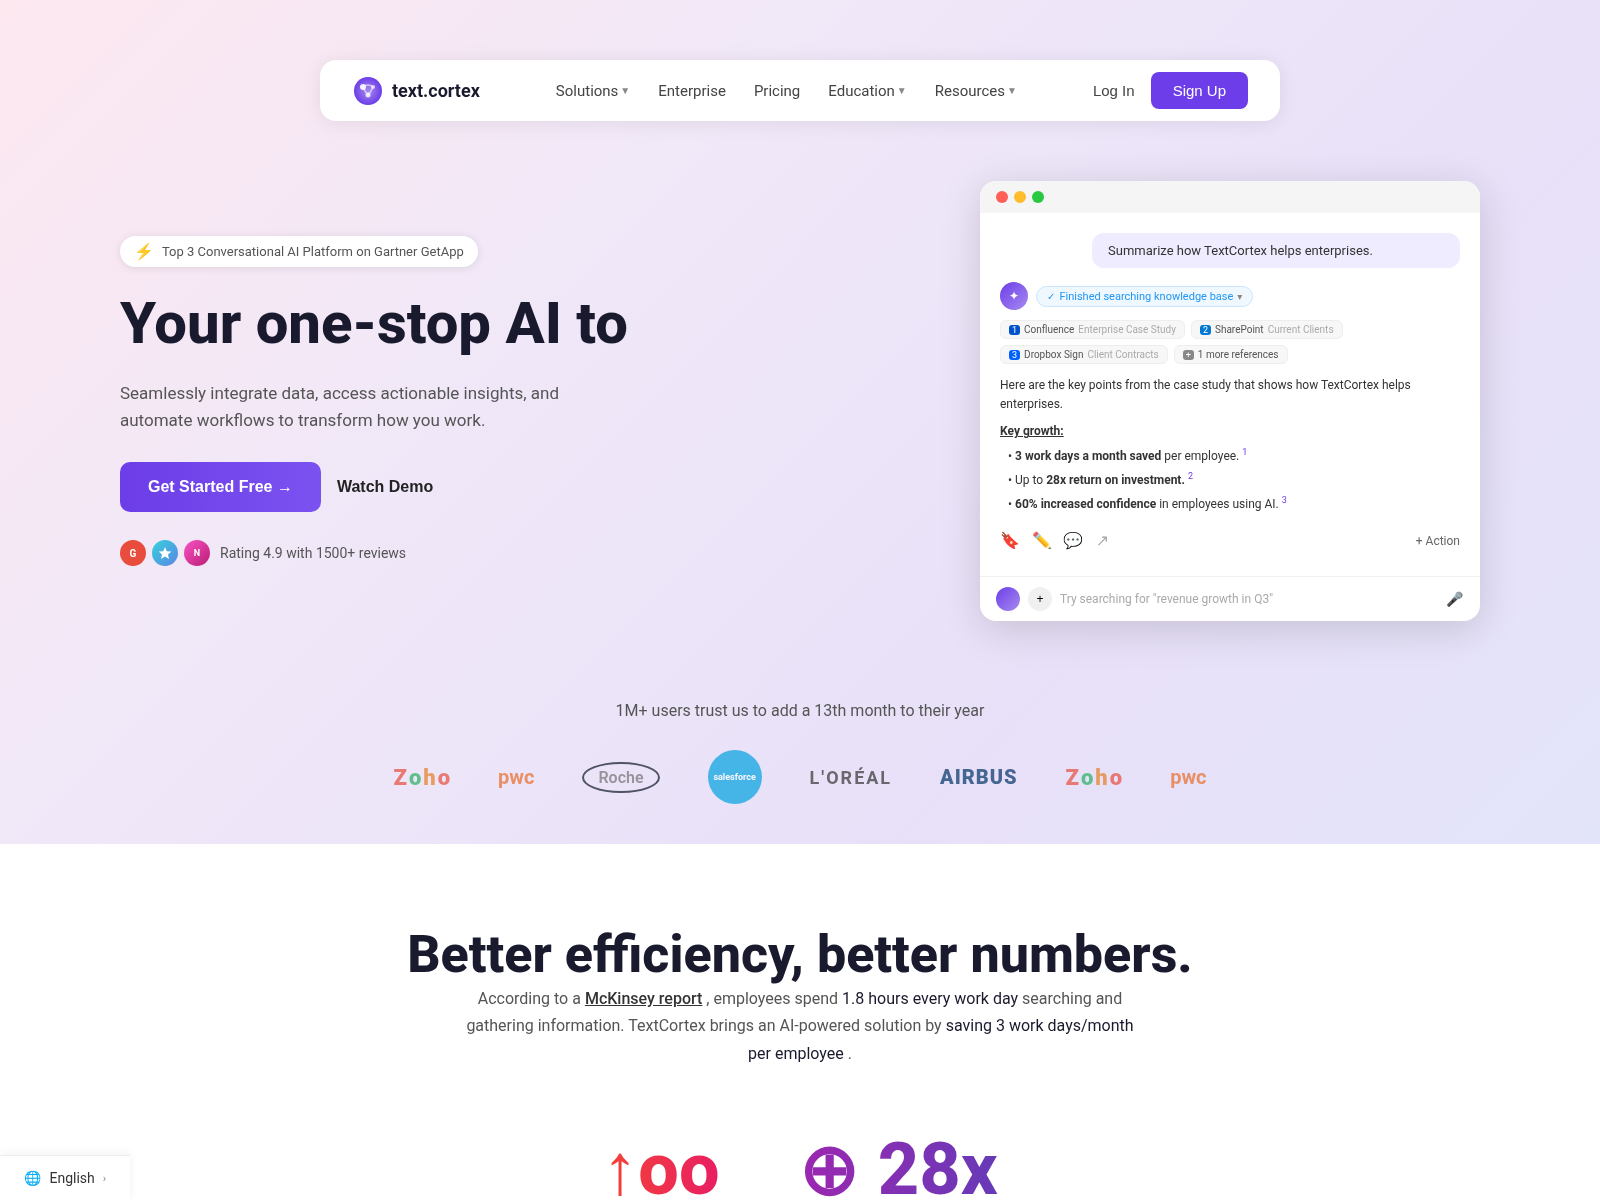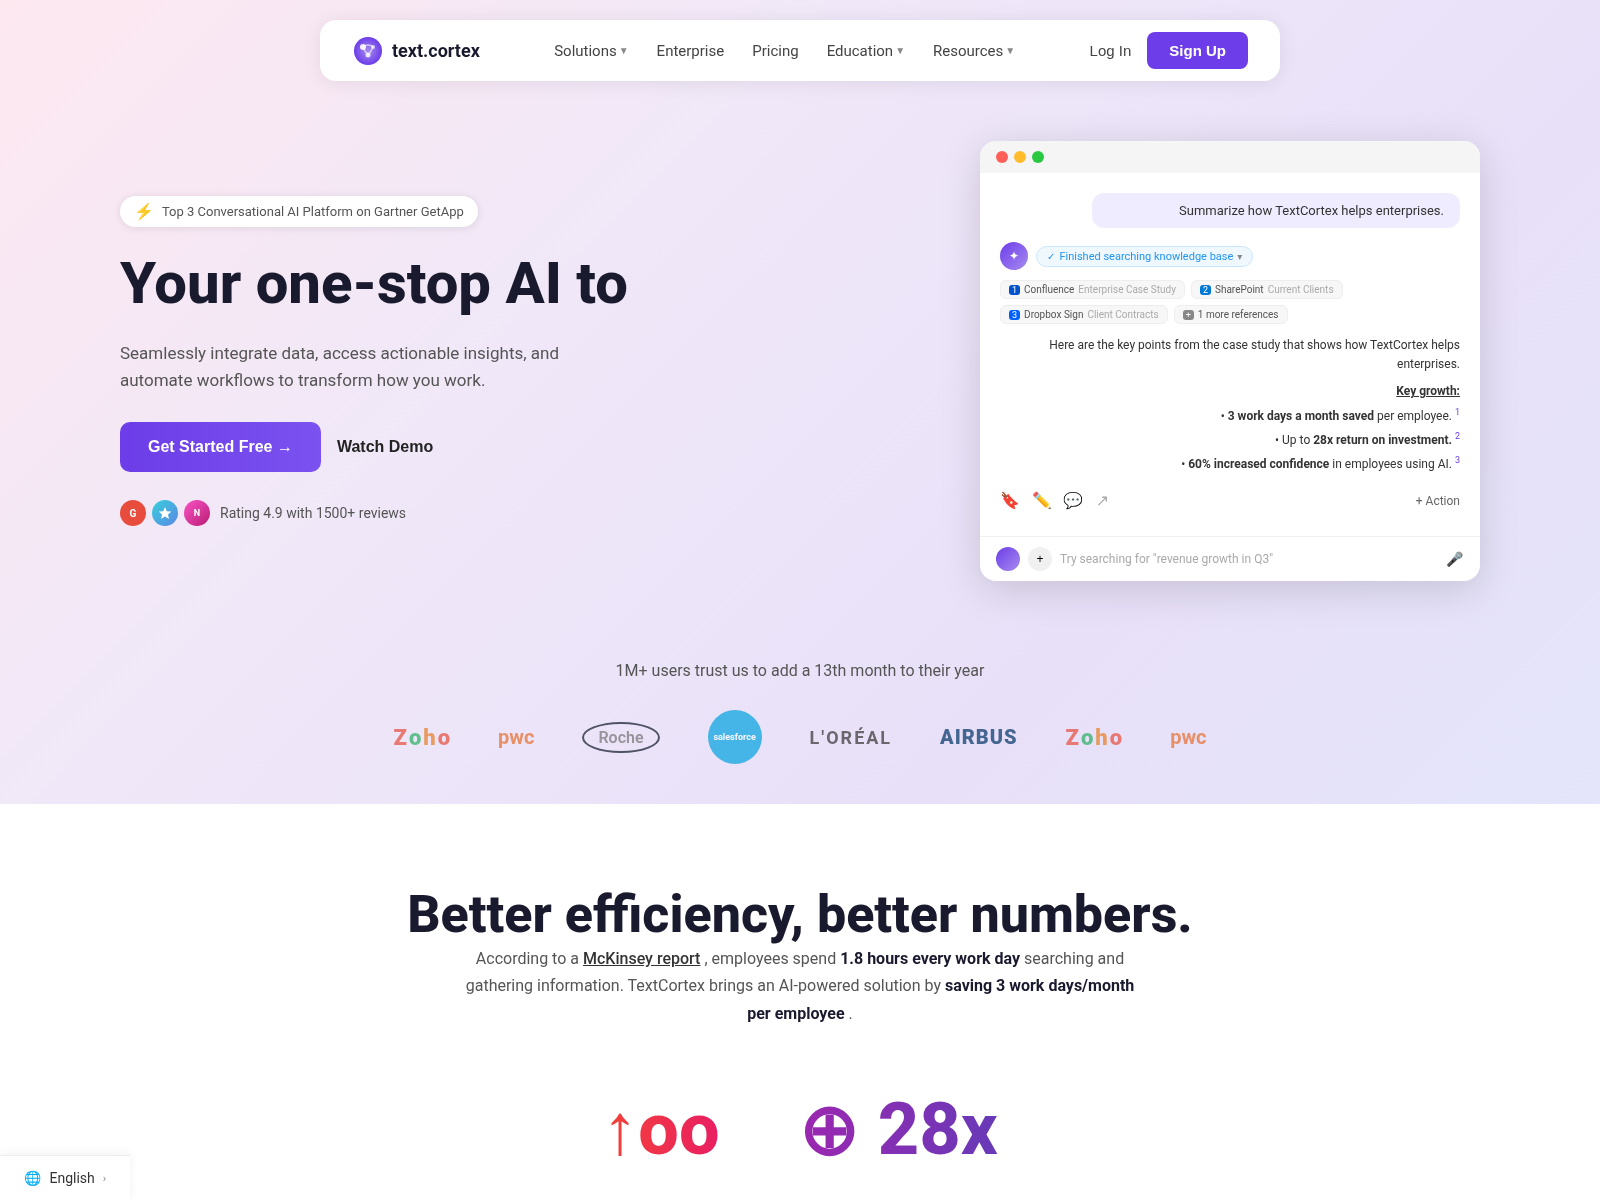--- a/index.html
+++ b/index.html
@@ -8,20 +8,21 @@
       background: linear-gradient(135deg, #fde8f0 0%, #f0e8f8 30%, #e8e0f8 60%, #e0e8fc 100%);
       min-height: 1200px;
       overflow-x: hidden;
     }
 
     
     .nav-wrapper {
       padding: 20px 48px;
       display: flex;
       justify-content: center;
+      margin-top: 40px;
     }
     .navbar {
       background: white;
       border-radius: 16px;
       padding: 12px 32px;
       display: flex;
       align-items: center;
       justify-content: space-between;
       width: 100%;
       max-width: 960px;
@@ -67,21 +68,21 @@
       cursor: pointer;
       font-weight: 500;
     }
     .signup-btn {
       background: #6c3de8;
       color: white;
       border: none;
       border-radius: 8px;
       padding: 10px 22px;
       font-size: 15px;
-      font-weight: 700;
+      font-weight: 400;
       cursor: pointer;
     }
 
     
     .hero {
       display: flex;
       align-items: center;
       justify-content: space-between;
       padding: 40px 120px 60px 120px;
       gap: 40px;
@@ -192,21 +193,20 @@
       gap: 6px;
       align-items: center;
     }
     .dot { width: 12px; height: 12px; border-radius: 50%; }
     .dot-red { background: #ff5f57; }
     .dot-yellow { background: #ffbd2e; }
     .dot-green { background: #28c840; }
     .mockup-body {
       padding: 20px;
       background: white;
-      text-align: right;
     }
     .chat-bubble-user {
       background: #f0ecff;
       border-radius: 12px;
       padding: 10px 16px;
       font-size: 13px;
       color: #333;
       margin-bottom: 14px;
       max-width: 80%;
       margin-left: auto;
@@ -432,21 +432,21 @@
       color: #555;
       max-width: 680px;
       margin: 0 auto;
       line-height: 1.7;
     }
     .mckinsey-link {
       color: #333;
       font-weight: 500;
       text-decoration: underline;
     }
-    .highlight-stat { font-weight: 700; color: #1a1a2e; }
+    .highlight-stat { font-weight: 400; color: #1a1a2e; }
 
     
     .footer-bar {
       position: fixed;
       bottom: 0;
       left: 0;
       background: white;
       border-top: 1px solid #eee;
       padding: 14px 24px;
       display: flex;

